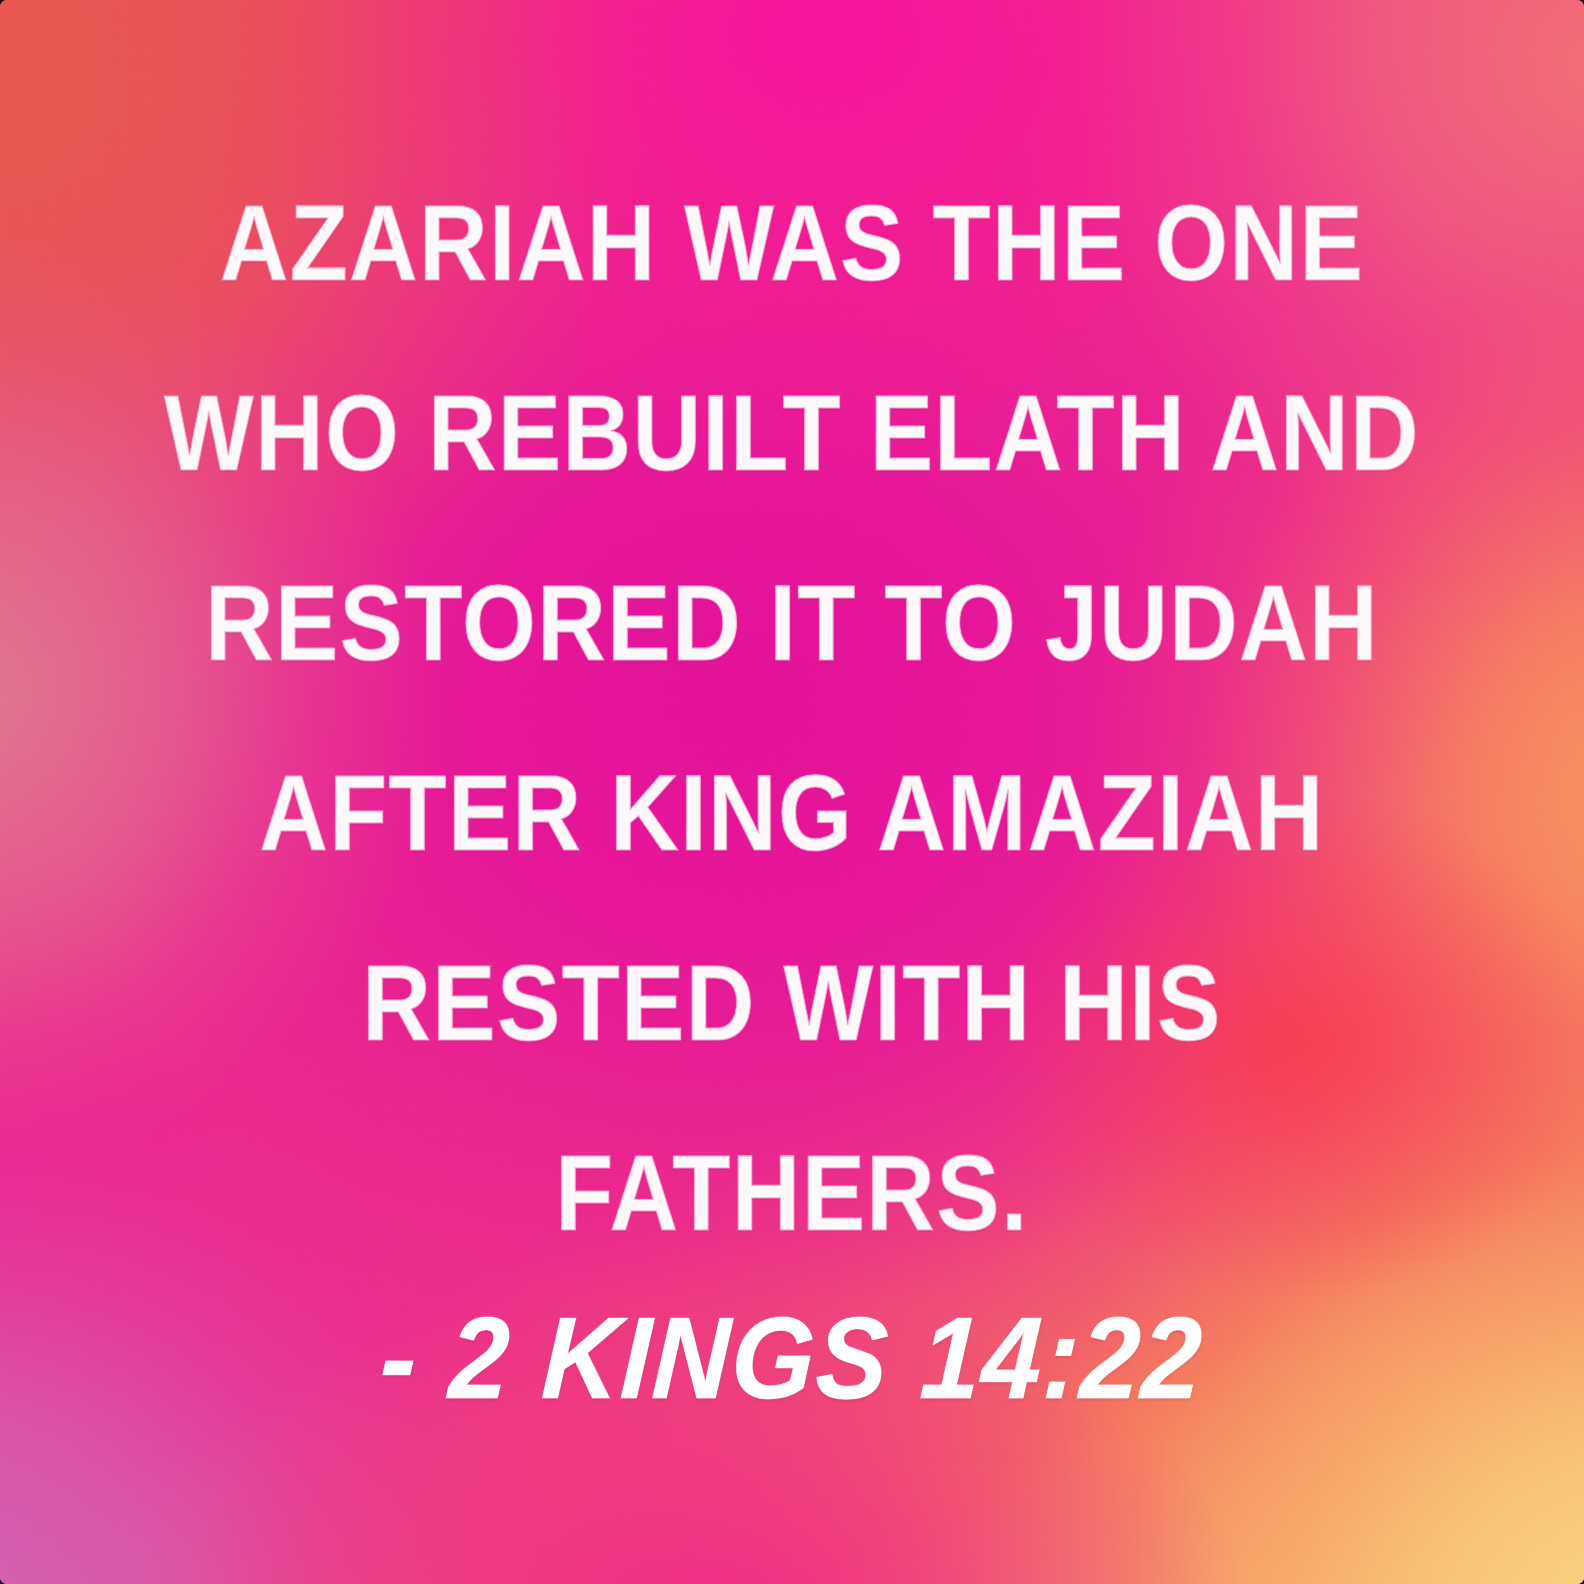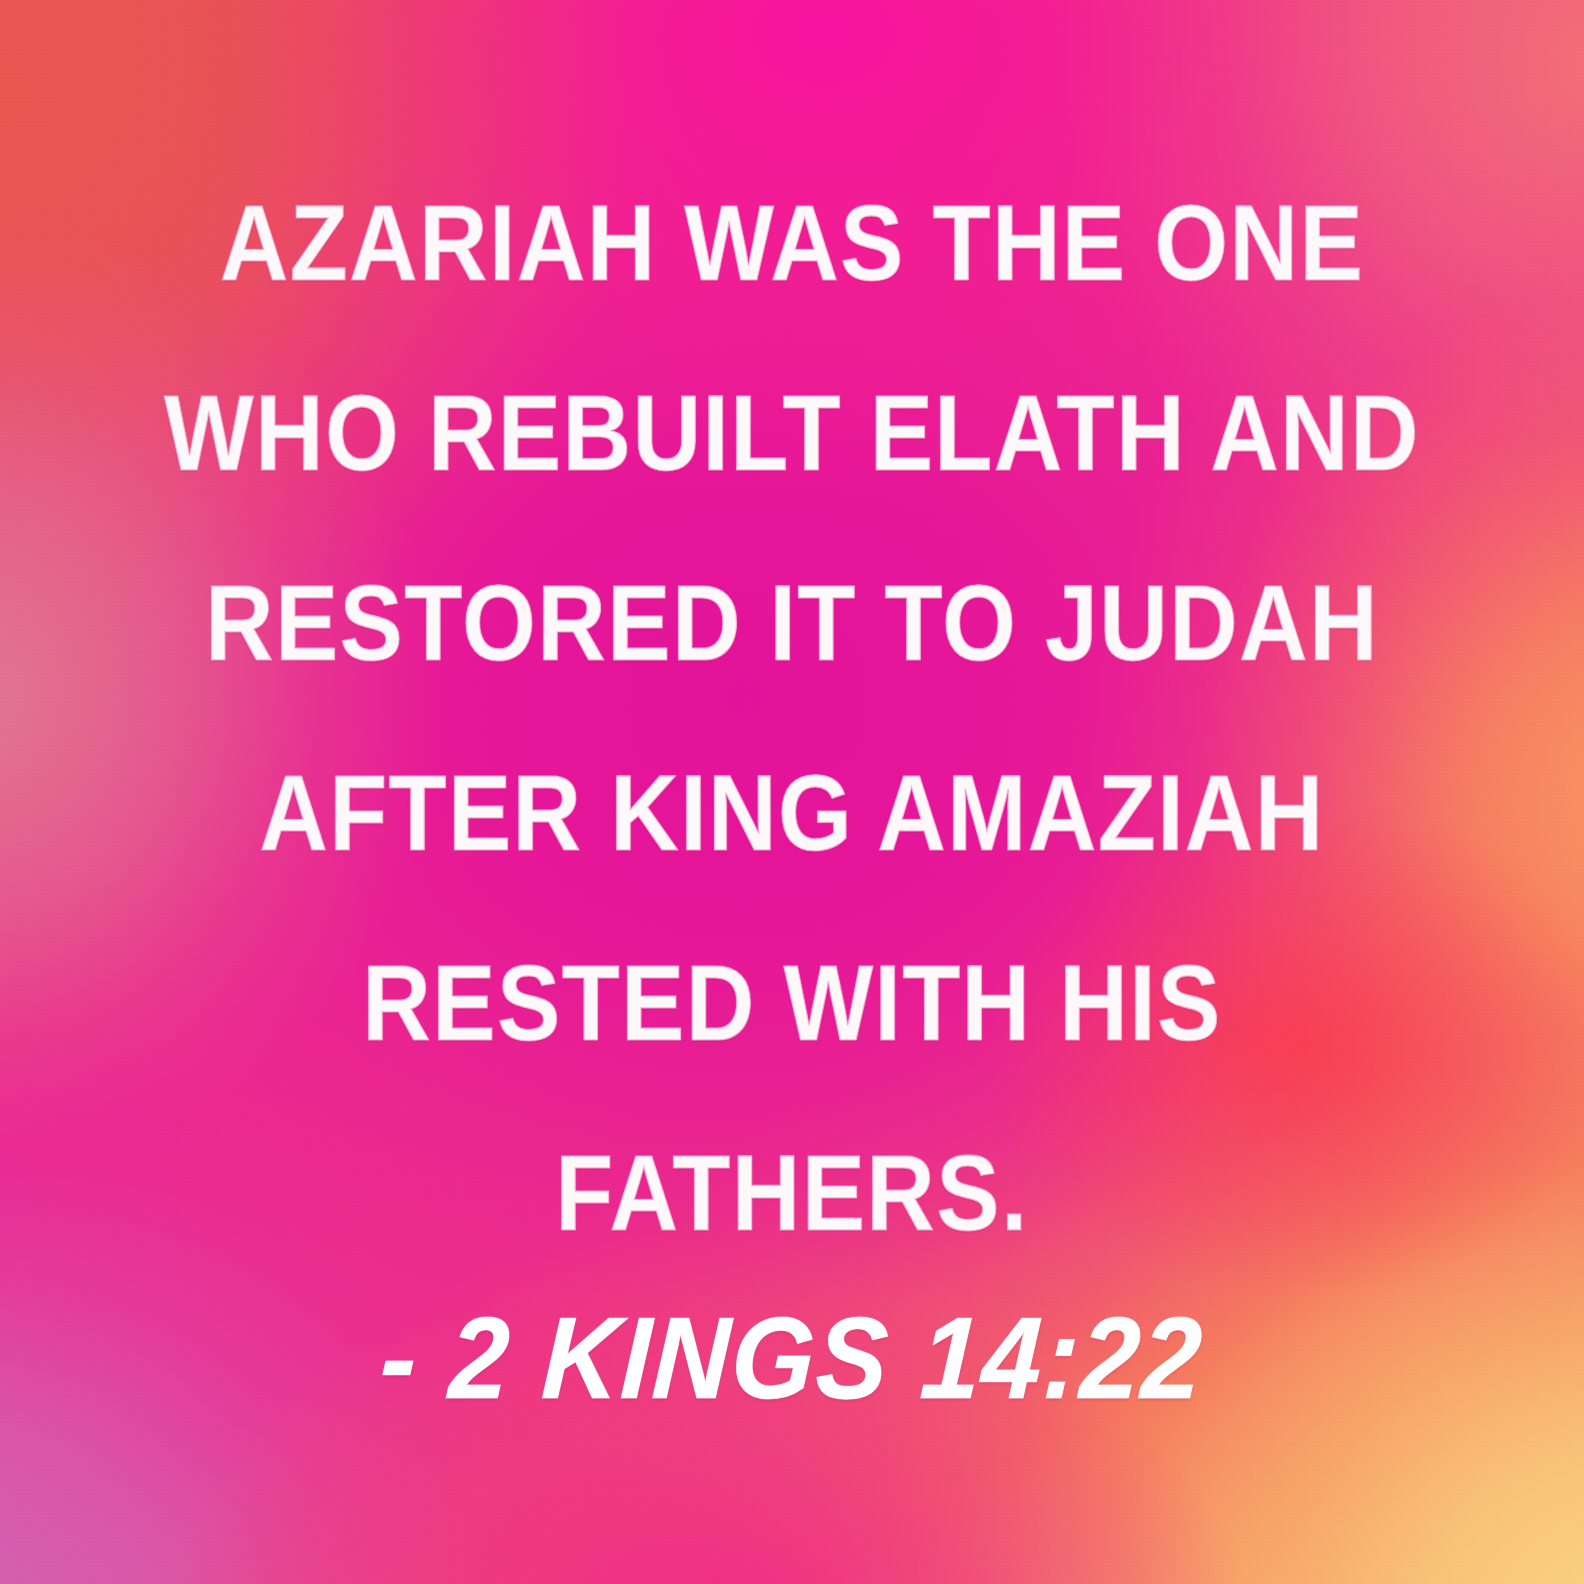--- a/index.html
+++ b/index.html
@@ -9,20 +9,21 @@
     background: #000;
   }
 
   #stage {
     position: relative;
     width: 1584px;
     height: 1584px;
     overflow: hidden;
     background: #E8259A;
     font-family: "Liberation Sans", sans-serif;
+    border-radius: 7px;
   }
 
   
   .bg-layer {
     position: absolute;
     inset: 0;
     pointer-events: none;
   }
 
   

